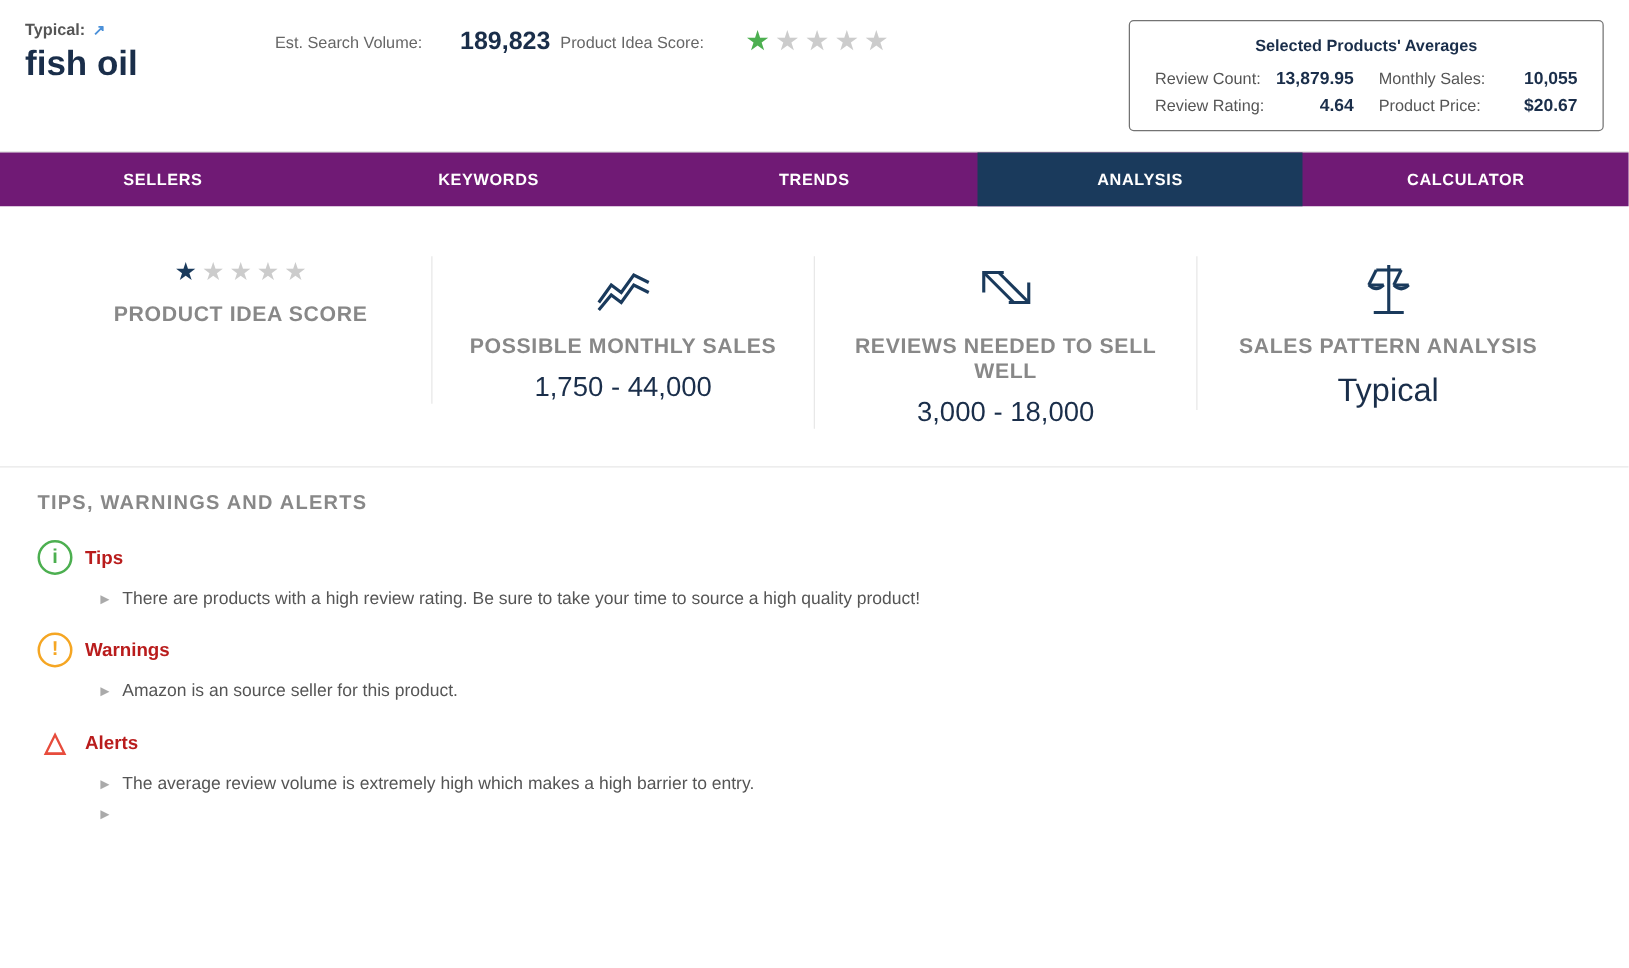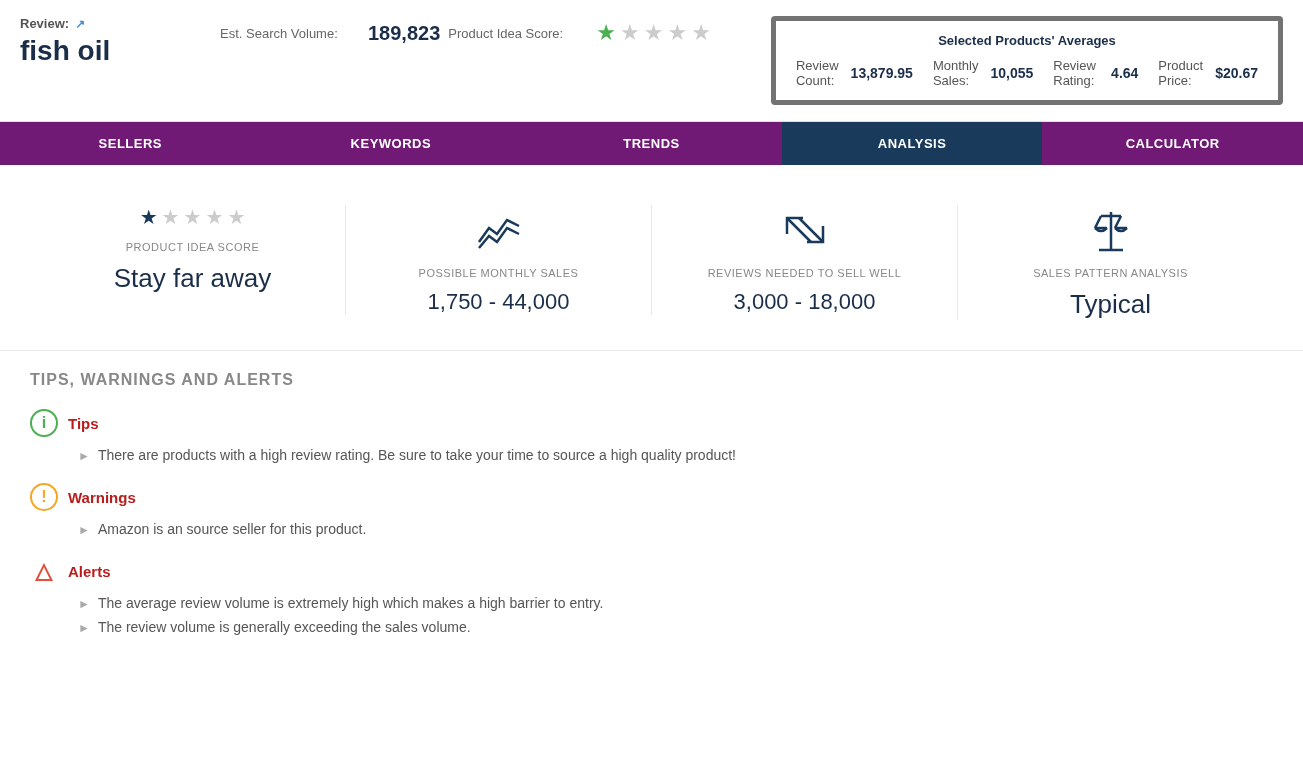--- a/index.html
+++ b/index.html
@@ -46,37 +46,37 @@
     }
     .metric-label { color: #666; font-size: 13px; min-width: 140px; }
     .metric-value { font-size: 20px; font-weight: bold; color: #1a2e4a; }
 
     .stars { display: flex; gap: 4px; align-items: center; }
     .star { font-size: 22px; color: #ccc; }
     .star.filled { color: #4CAF50; }
 
     
     .selected-products-box {
-      border: 5px solid #737373;
+      border: 1px solid #737373;
       border-radius: 4px;
       padding: 12px 20px;
       margin-left: auto;
       min-width: 380px;
     }
     .selected-products-title {
       font-size: 13px;
       font-weight: bold;
       color: #1a2e4a;
       text-align: center;
       margin-bottom: 10px;
       border-bottom: none;
     }
     .sp-grid {
       display: grid;
-      grid-template-columns: 1fr 1fr 1fr 1fr;
+      grid-template-columns: 1fr 1fr;
       gap: 6px 20px;
     }
     .sp-row { display: flex; justify-content: space-between; align-items: center; gap: 12px; }
     .sp-label { color: #555; font-size: 13px; }
     .sp-value { font-weight: bold; color: #1a2e4a; font-size: 14px; }
 
     
     .tabs {
       display: flex;
       background: #701a75;
@@ -119,22 +119,22 @@
     }
     .metric-icon {
       font-size: 42px;
       color: #1a3a5c;
       margin-bottom: 12px;
       height: 50px;
       display: flex;
       align-items: center;
     }
     .metric-card-label {
-      font-size: 11px;
-      font-weight: normal;
+      font-size: 17px;
+      font-weight: bold;
       color: #888;
       text-transform: uppercase;
       letter-spacing: 0.5px;
       margin-bottom: 10px;
     }
     .metric-card-value {
       font-size: 22px;
       font-weight: 300;
       color: #1a2e4a;
     }
@@ -197,21 +197,21 @@
 
     
     .svg-icon { width: 48px; height: 48px; }
   </style>
 </head>
 <body>
 
 <div class="header">
   <div class="keyword-section">
     <div class="keyword-label">
-      <span>Review:</span>
+      <span>Typical:</span>
       <span class="ext-link">↗</span>
     </div>
     <div class="keyword-value">fish oil</div>
   </div>
 
   <div class="metrics-section">
     <div class="metric-row">
       <span class="metric-label">Est. Search Volume:</span>
       <span class="metric-value">189,823</span>
     </div>
@@ -263,21 +263,20 @@
 
     <div class="metric-card">
       <div class="card-stars">
         <span class="card-star filled">★</span>
         <span class="card-star">★</span>
         <span class="card-star">★</span>
         <span class="card-star">★</span>
         <span class="card-star">★</span>
       </div>
       <div class="metric-card-label">PRODUCT IDEA SCORE</div>
-      <div class="metric-card-value large">Stay far away</div>
     </div>
 
     <div class="metric-card">
       <div class="metric-icon">
         <svg class="svg-icon" viewBox="0 0 48 48" fill="none" stroke="#1a3a5c" stroke-width="2.5">
           <polyline points="4,36 14,22 22,28 32,14 44,20" stroke-width="2.5"></polyline>
           <polyline points="4,42 14,30 22,36 32,22 44,28" stroke-width="2.5"></polyline>
         </svg>
       </div>
       <div class="metric-card-label">POSSIBLE MONTHLY SALES</div>
@@ -353,19 +352,18 @@
         <div class="alert-icon danger" style="border-radius:0; border: none; font-size:22px;">△</div>
         <span class="alert-title">Alerts</span>
       </div>
       <div class="alert-items">
         <div class="alert-item">
           <span class="alert-item-arrow">►</span>
           <span>The average review volume is extremely high which makes a high barrier to entry.</span>
         </div>
         <div class="alert-item">
           <span class="alert-item-arrow">►</span>
-          <span>The review volume is generally exceeding the sales volume.</span>
         </div>
       </div>
     </div>
 
   </div>
 </div>
 
 </body></html>

